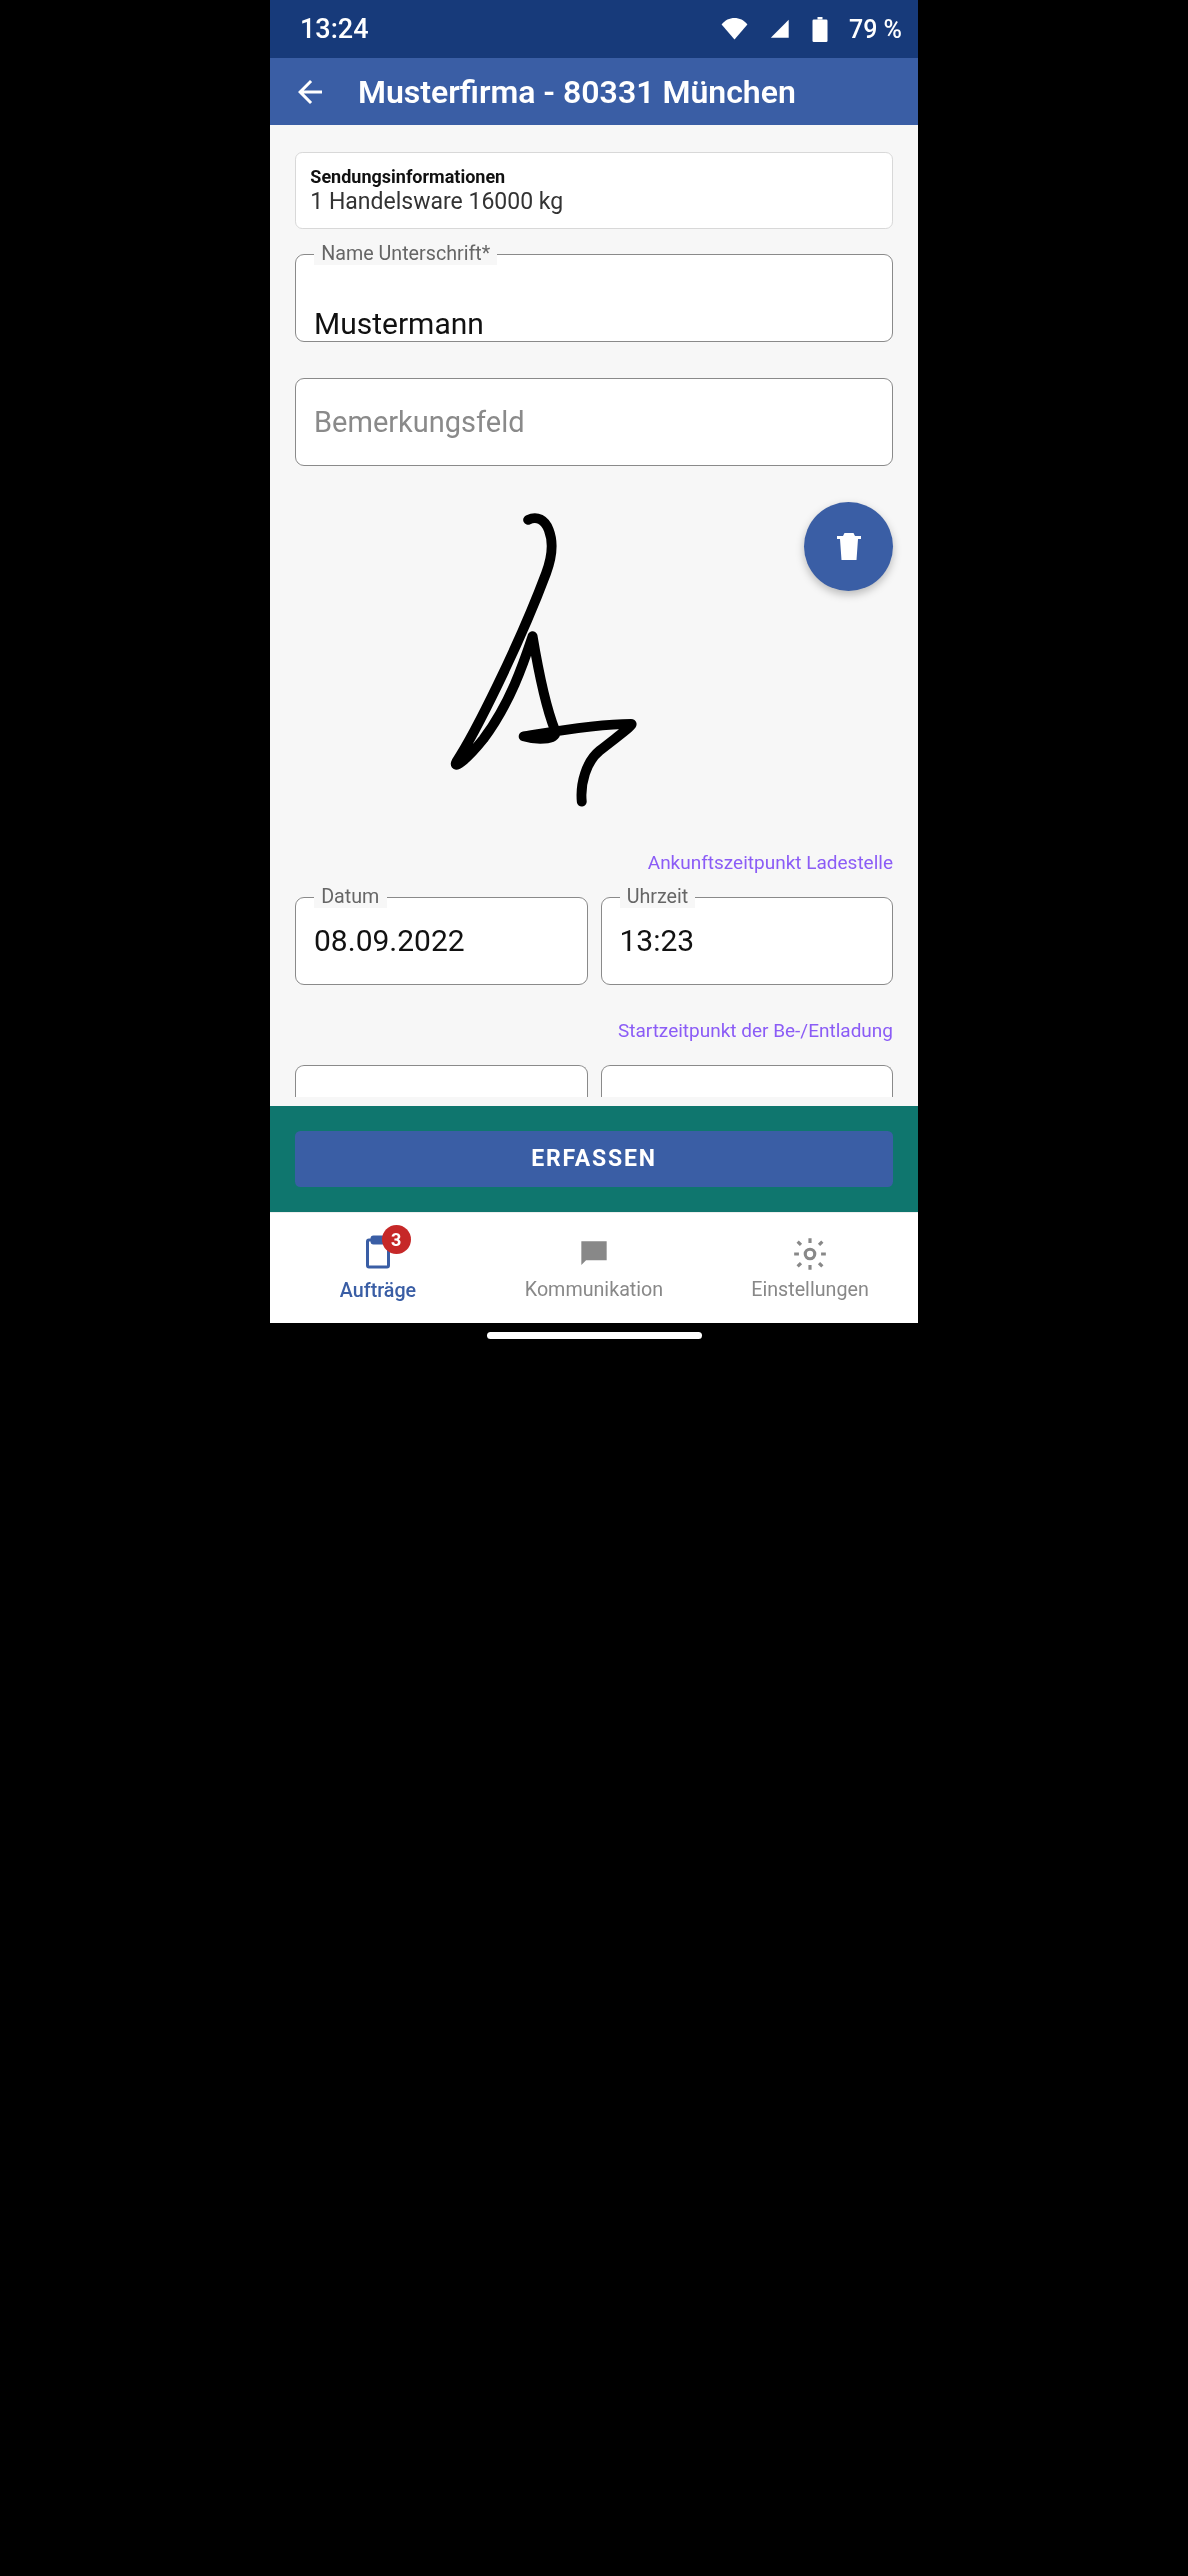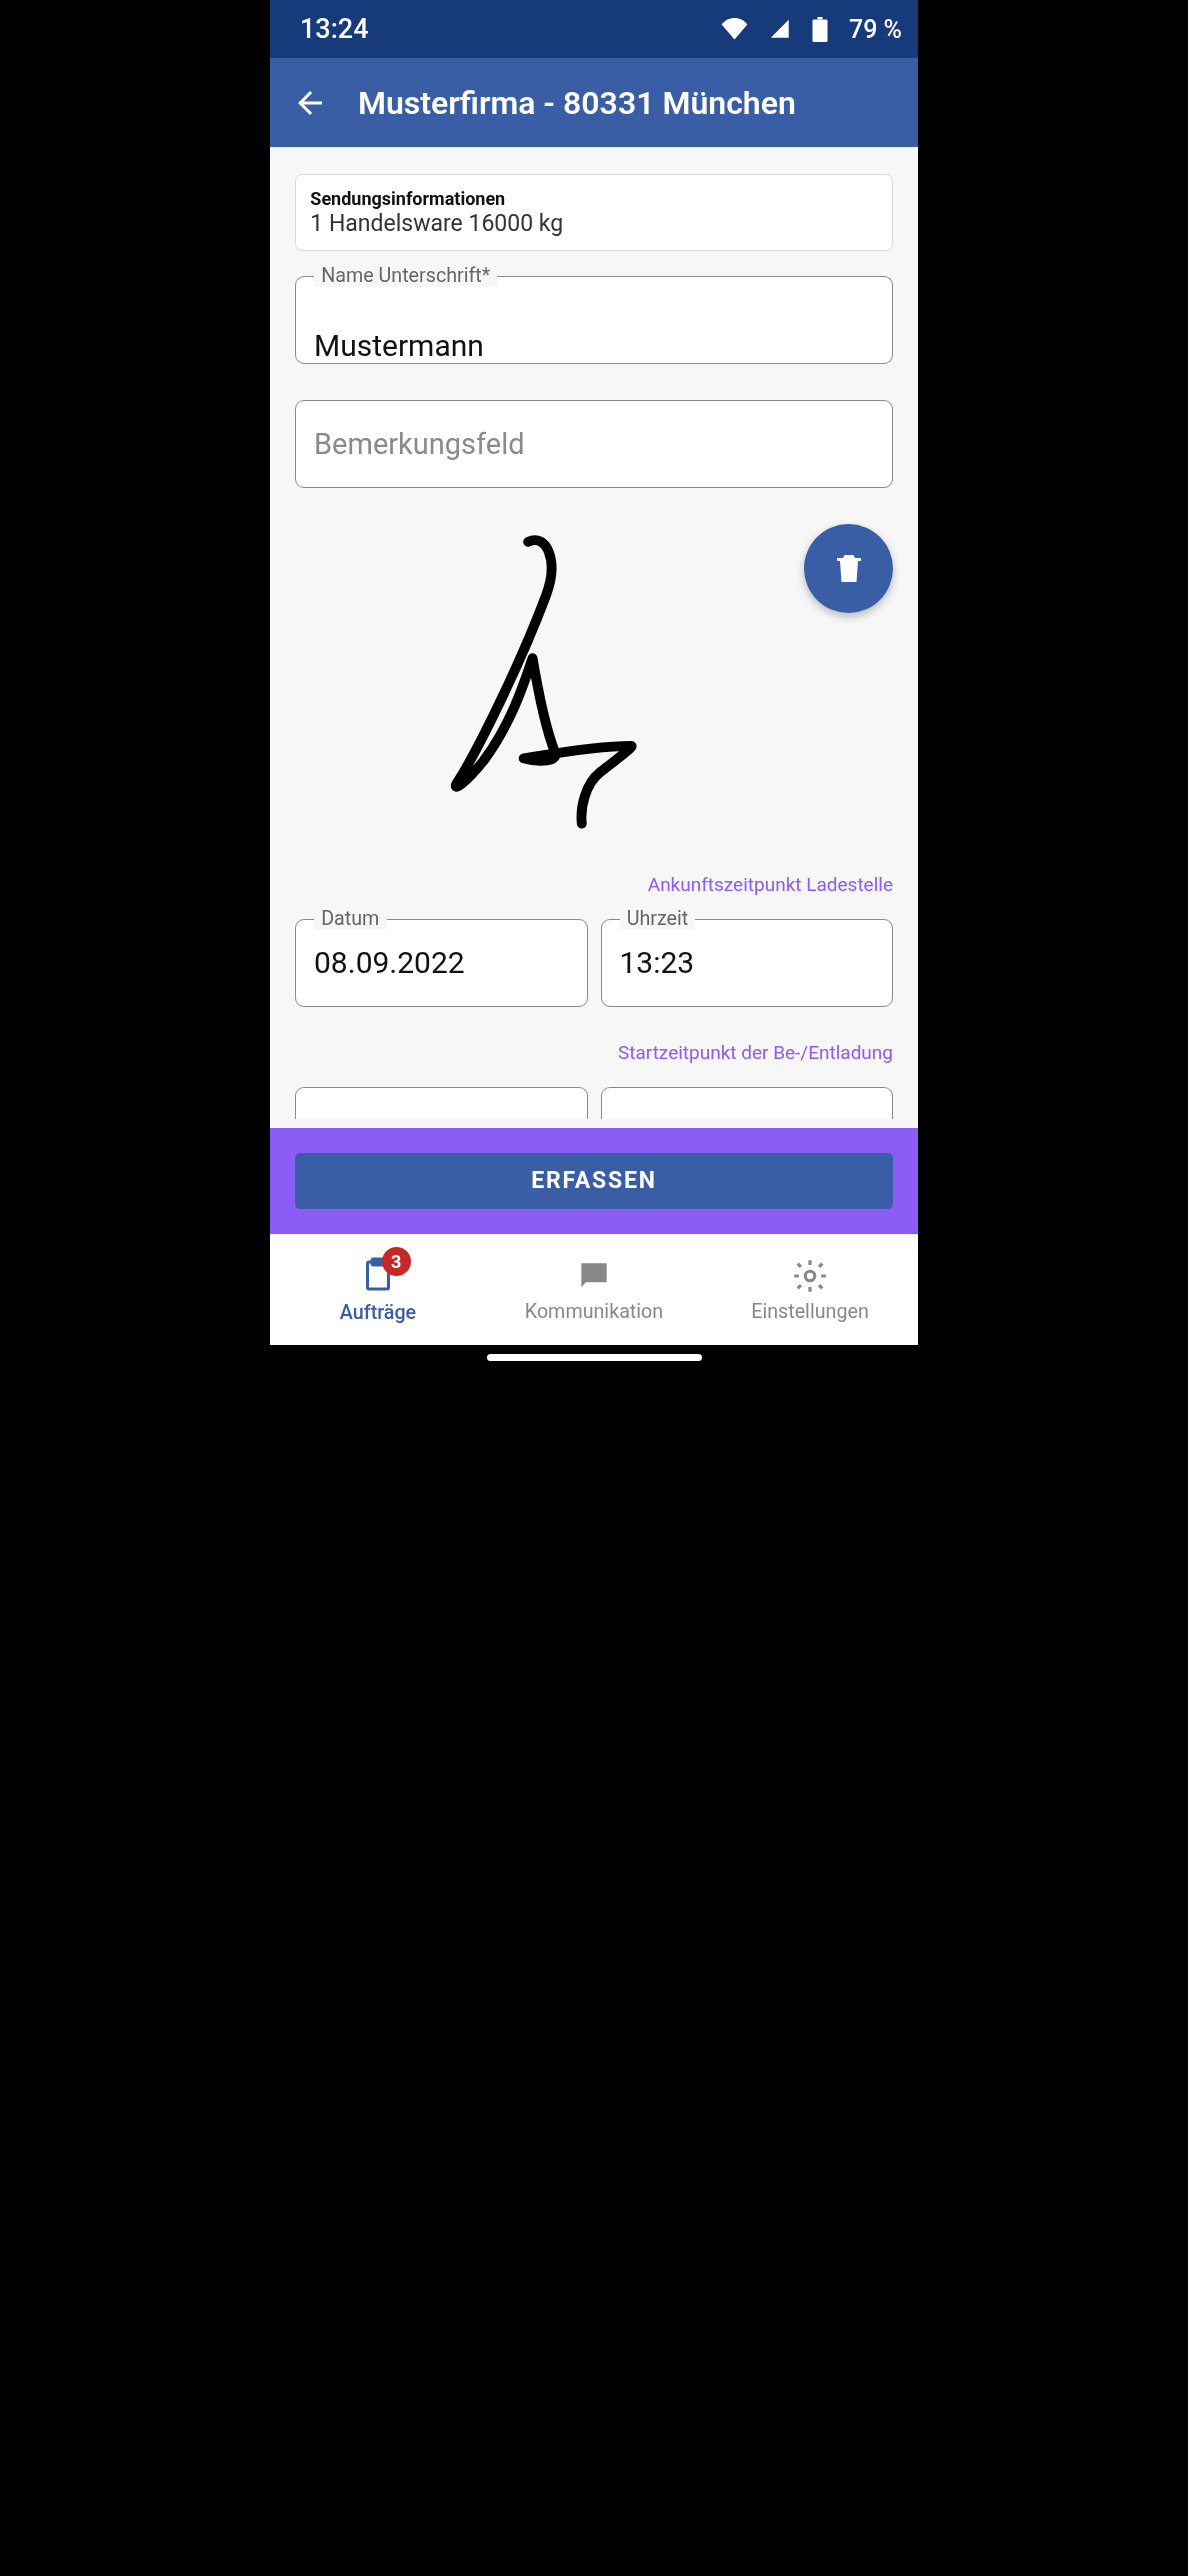--- a/index.html
+++ b/index.html
@@ -16,21 +16,21 @@
       background:#173a7a;
       color:#fff;
       display:flex; align-items:center; justify-content:space-between;
       padding:0 16px 0 30px;
       font-size:27px; font-weight:500;
     }
     .status-icons { display:flex; align-items:center; gap:21px; font-size:25px; }
     .status-icons svg { fill:#fff; }
     
     .app-bar {
-      height: 89px;
+      height: 67px;
       background:#3a5ea5;
       display:flex; align-items:center;
       padding-left:16px;
       gap:25px;
     }
     .back-btn { width:47px; height:47px; display:flex; align-items:center; justify-content:center; cursor:pointer; }
     .app-title { color:#fff; font-size:32px; font-weight:600; }
     
     .content { padding: 27px 25px 9px; background:#f7f7f7; }
     .card {
@@ -69,21 +69,21 @@
       display:flex; align-items:center; justify-content:center;
       box-shadow:0 3.6px 9px rgba(0,0,0,.25);
       cursor:pointer;
     }
     .section-label { font-size:19px; color:#8b5cf6; margin:7.2px 0 23px;text-align:right; }
     .row2 { display:grid; grid-template-columns:1fr 1fr; gap:13px; }
     .row2 .field { margin-bottom:27px; }
     .cut { height:32px; overflow:hidden; }
     .cut .field { min-height:64px; border-top-left-radius:9px; border-top-right-radius:9px; border-bottom:none; }
     
-    .actions { padding:25px; background:#8b5cf6;text-decoration:underline; }
+    .actions { padding:25px; background:#0f766e;text-decoration:underline; }
     .primary-btn {
       width:100%; height:56px;
       background:#3a5ea5; color:#fff;
       border:none; border-radius:5.4px;
       font-size:23px; font-weight:700; letter-spacing:1.8px;
       cursor:pointer;
     }
     
     .bottom-nav {
       height:111px;

